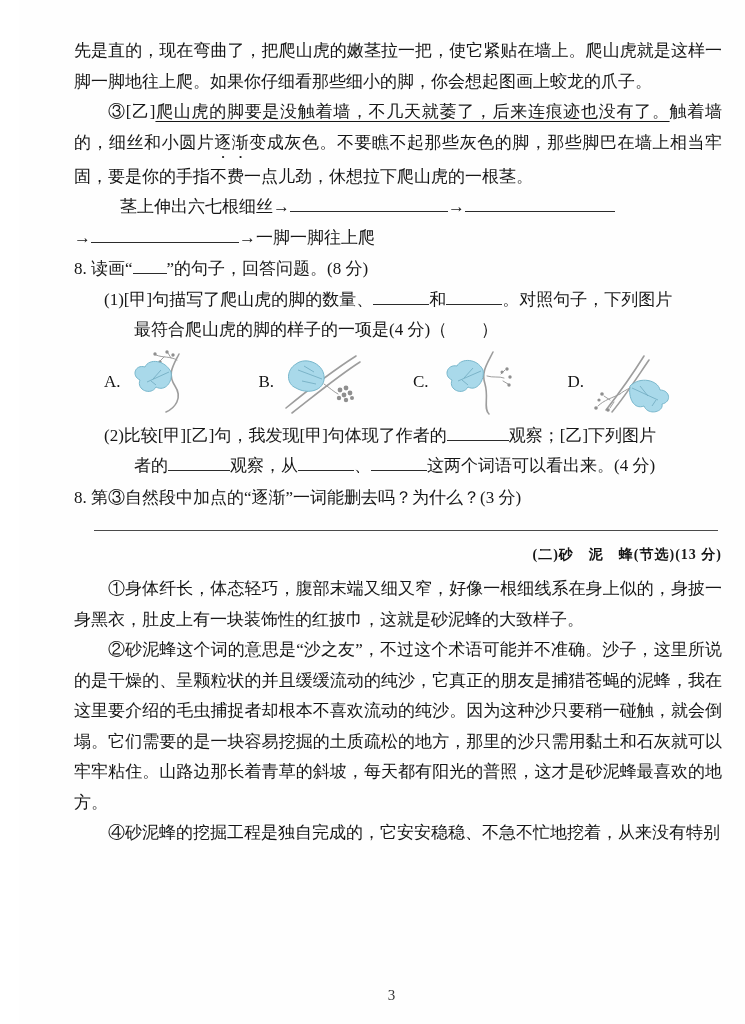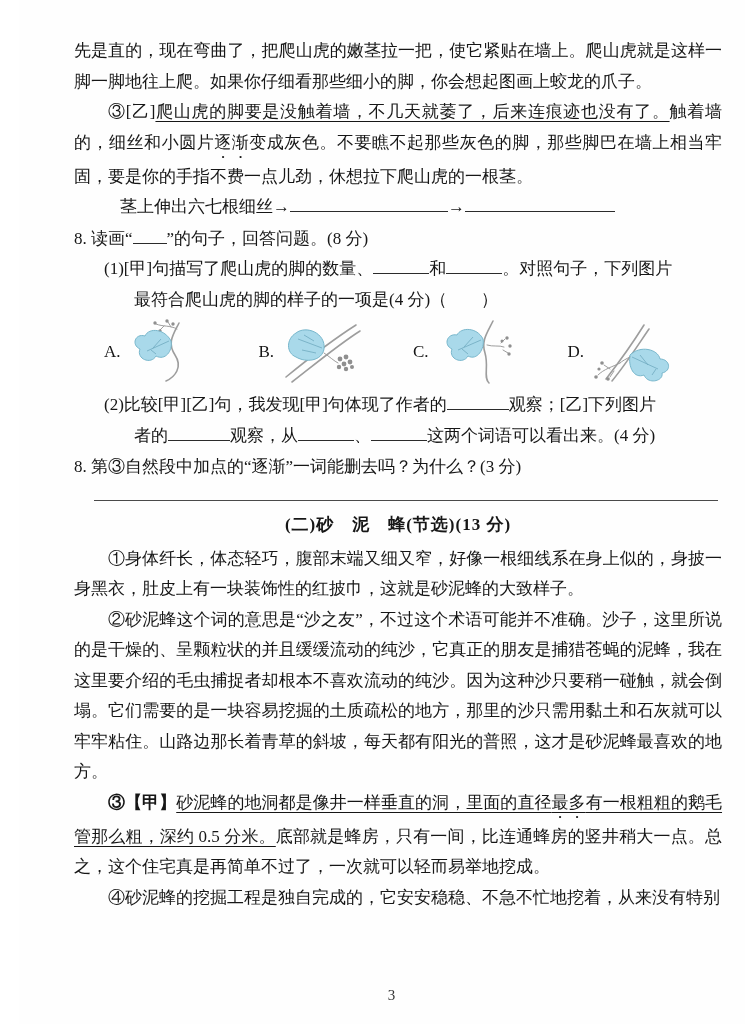--- a/index.html
+++ b/index.html
@@ -41,22 +41,22 @@
     margin:3px 0 4px 30px; height:68px;
   }
   .opt { flex:1; display:flex; align-items:center; gap:2px; }
   .opt-label { font-size:17px; }
   .answer-line {
     border-bottom:1.4px solid #4a4a4a;
     height:16px;
     margin:1px 4px 8px 20px;
   }
   .section-title {
-    text-align:center; font-weight:bold;
-    font-size:17px; letter-spacing:1px;
+    text-align:right; font-weight:bold;
+    font-size:14px; letter-spacing:1px;
     margin:5px 0 3px 0; line-height:32px;
   }
   .pagenum {
     position:absolute; left:0; right:0; bottom:14px;
     text-align:center; font-size:15px; color:#333;
   }
   svg .stem { fill:none; stroke:#9d9d9d; stroke-width:1.6; stroke-linecap:round; }
   svg .leaf { fill:#a9d9ea; stroke:#78b7cc; stroke-width:1; }
   svg .vein { fill:none; stroke:#6fa9bf; stroke-width:0.8; }
   svg .tendril { fill:none; stroke:#9d9d9d; stroke-width:1; stroke-linecap:round; }
@@ -67,20 +67,21 @@
 
 <div class="page">
 
   <p><span>先是直的，现在弯曲了，把爬山虎的嫩茎拉一把，使它紧贴在墙上。爬山虎就是这样一脚一脚地往上爬。如果你仔细看那些细小的脚，你会想起图画上蛟龙的爪子。</span></p>
 
   <p class="indent"><span>③[乙]</span><u><span>爬山虎的脚要是没触着墙，不几天就萎了，后来连痕迹也没有了。</span></u><span>触着墙的，细丝和小圆片</span><span class="dots">逐渐</span><span>变成灰色。不要瞧不起那些灰色的脚，那些脚巴在墙上相当牢固，要是你的手指不费一点儿劲，休想拉下爬山虎的一根茎。</span></p>
 
 
   <div class="fillrow first"><span>茎上伸出六七根细丝→</span><span class="blank" style="width:158px"></span><span>→</span><span class="blank" style="width:150px"></span></div>
 
+  <div class="fillrow"><span>→</span><span class="blank" style="width:148px"></span><span>→一脚一脚往上爬</span></div>
 
   <p class="qlabel"><span>8. 读画“</span><span class="blank" style="width:34px"></span><span>”的句子，回答问题。(8 分)</span></p>
 
   <div class="subq"><span>(1)[甲]句描写了爬山虎的脚的数量、</span><span class="blank" style="width:56px"></span><span>和</span><span class="blank" style="width:56px"></span><span>。对照句子，下列图片</span></div>
 
   <div class="subq2">
       <span>最符合爬山虎的脚的样子的一项是(4 分)</span>
       <span>（　　）</span>
     </div>
 
@@ -156,19 +157,18 @@
   <p class="qlabel"><span>8. 第③自然段中加点的“逐渐”一词能删去吗？为什么？(3 分)</span></p>
 
   <div class="answer-line"></div>
 
   <div class="section-title"><span>(二)砂　泥　蜂(节选)(13 分)</span></div>
 
   <p class="indent"><span>①身体纤长，体态轻巧，腹部末端又细又窄，好像一根细线系在身上似的，身披一身黑衣，肚皮上有一块装饰性的红披巾，这就是砂泥蜂的大致样子。</span></p>
 
   <p class="indent"><span>②砂泥蜂这个词的意思是“沙之友”，不过这个术语可能并不准确。沙子，这里所说的是干燥的、呈颗粒状的并且缓缓流动的纯沙，它真正的朋友是捕猎苍蝇的泥蜂，我在这里要介绍的毛虫捕捉者却根本不喜欢流动的纯沙。因为这种沙只要稍一碰触，就会倒塌。它们需要的是一块容易挖掘的土质疏松的地方，那里的沙只需用黏土和石灰就可以牢牢粘住。山路边那长着青草的斜坡，每天都有阳光的普照，这才是砂泥蜂最喜欢的地方。</span></p>
 
-  <p class="indent"><b><span>③【甲】</span></b><u><span>砂泥蜂的地洞都是像井一样垂直的洞，里面的直径</span><span class="dots">最多</span><span>有一根粗粗的鹅毛管那么粗，深约 0.5 分米。</span></u><span>底部就是蜂房，只有一间，比连通蜂房的竖井稍大一点。总之，这个住宅真是再简单不过了，一次就可以轻而易举地挖成。</span></p>
 
   <p class="indent"><span>④砂泥蜂的挖掘工程是独自完成的，它安安稳稳、不急不忙地挖着，从来没有特别</span></p>
 
   <div class="pagenum">3</div>
 
 </div>
 
 </body></html>

